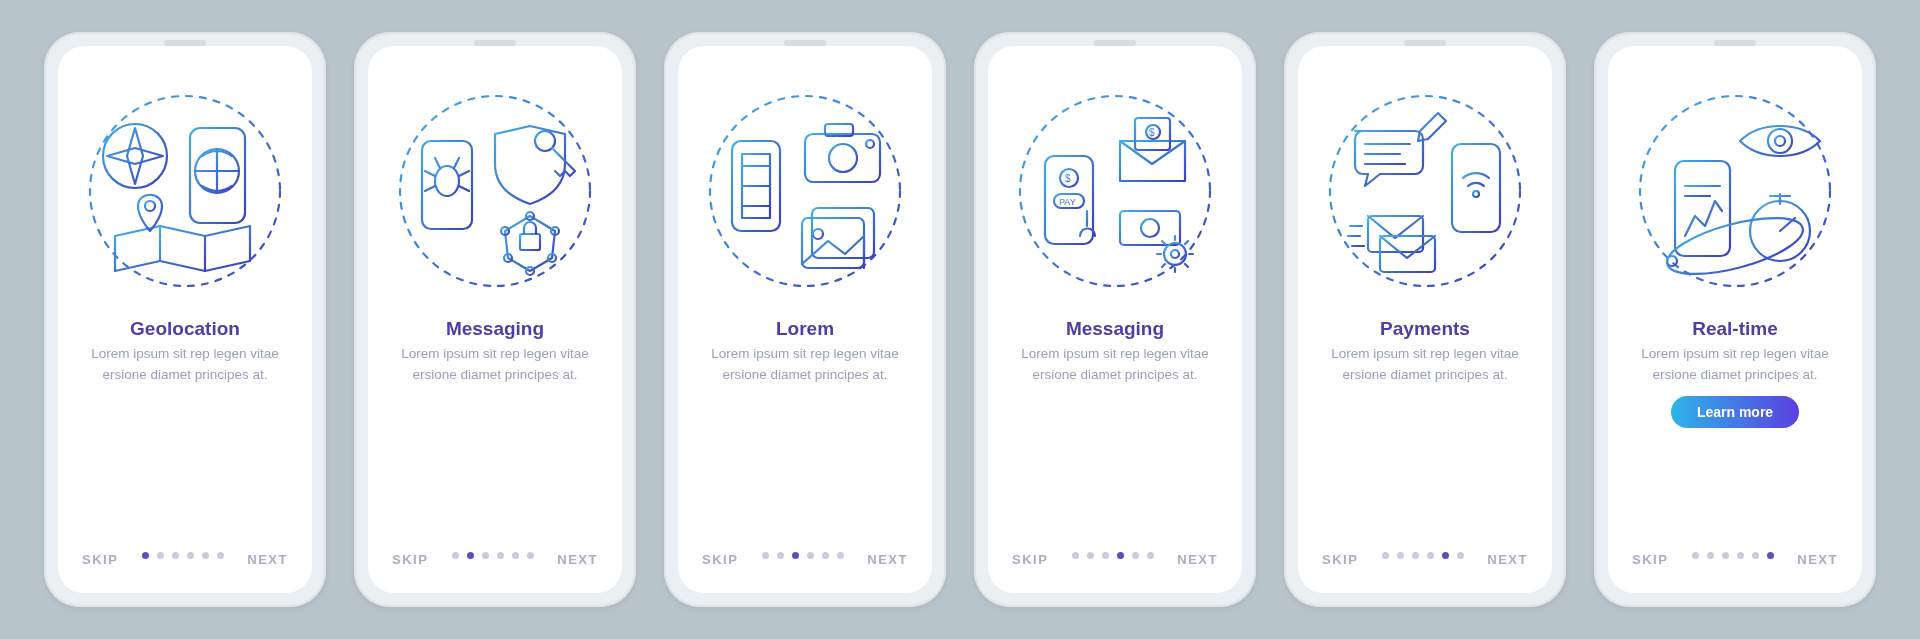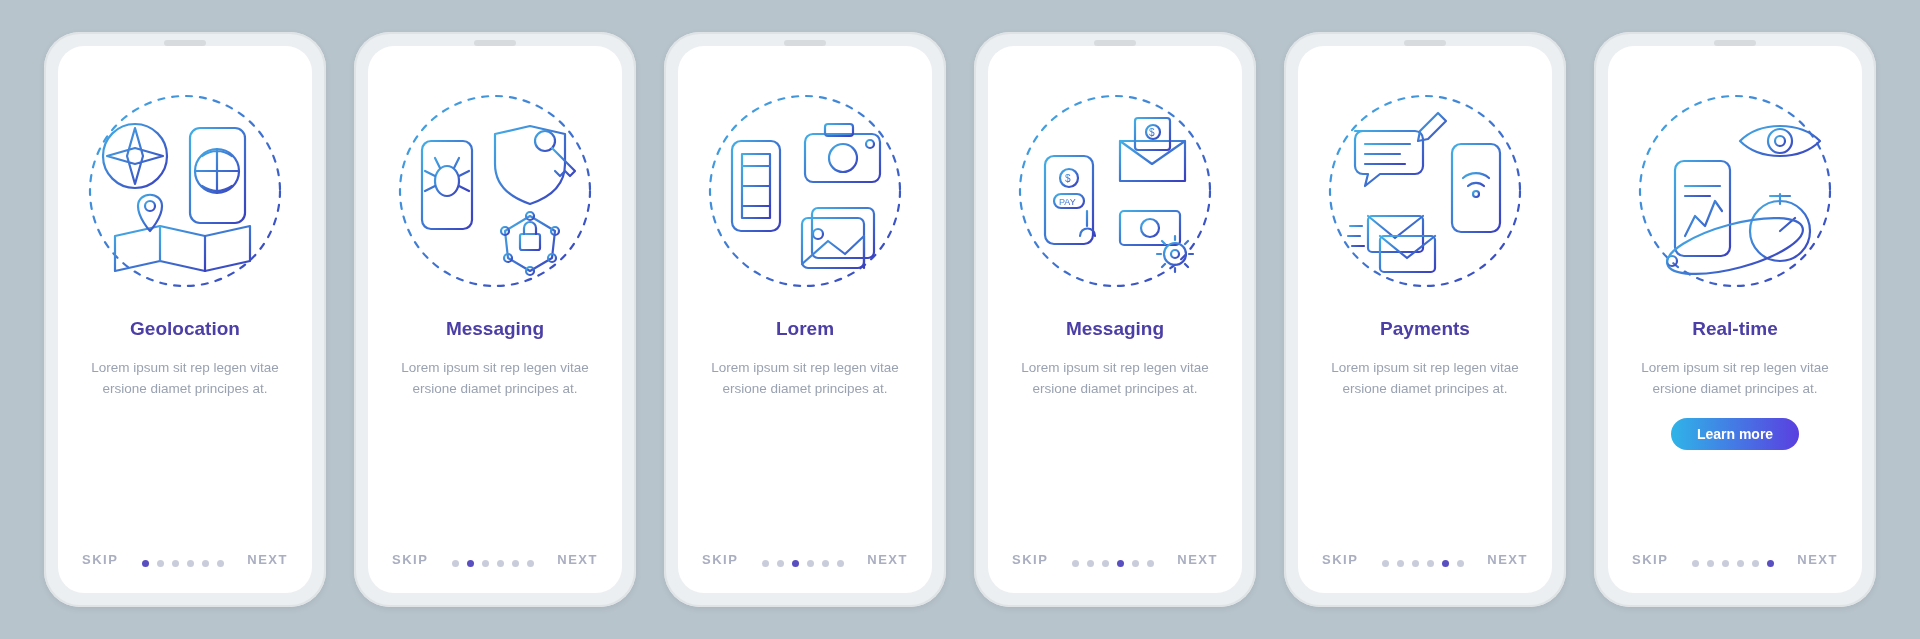--- a/index.html
+++ b/index.html
@@ -45,36 +45,36 @@
   }
   .illus svg{width:210px;height:210px}
   .grad-stroke{stroke:url(#g);stroke-width:2.2;fill:none;stroke-linecap:round;stroke-linejoin:round}
 
   .title{
     text-align:center;font-weight:700;font-size:19px;color:var(--title);
     margin-top:12px;
   }
   .desc{
     text-align:center;font-size:13.5px;line-height:1.55;color:var(--desc);
-    margin-top:18px;padding:0 6px;
+    margin-top:4px;padding:0 6px;
   }
 
   .cta{
     align-self:center;
-    margin-top:18px;
+    margin-top:10px;
     padding:8px 26px;
     border-radius:999px;
     background:linear-gradient(90deg,var(--grad1),var(--grad2));
     color:#fff;font-size:14px;font-weight:600;
     border:none;cursor:pointer;
   }
 
   .nav{
     margin-top:auto;
-    display:flex;align-items:flex-end;justify-content:space-between;
+    display:flex;align-items:flex-start;justify-content:space-between;
     padding:0 2px 4px 2px;
   }
   .nav-btn{
     font-size:13px;letter-spacing:1.5px;font-weight:600;color:var(--nav);
     background:none;border:none;cursor:pointer;
   }
   .dots{display:flex;gap:8px;align-items:center}
   .dot{width:7px;height:7px;border-radius:50%;background:var(--dot)}
   .dot.active{background:var(--dot-active)}
 </style>

